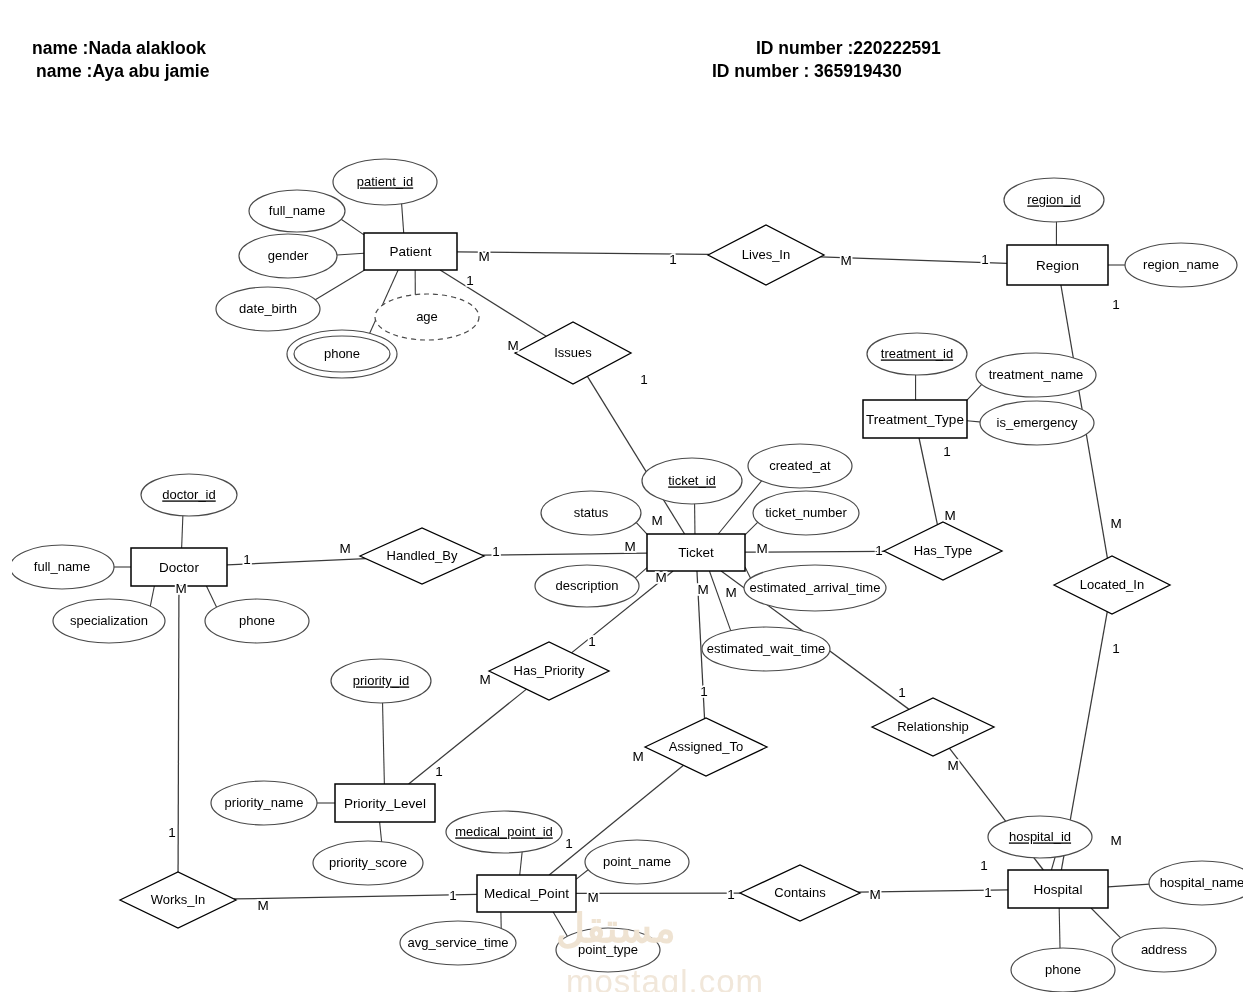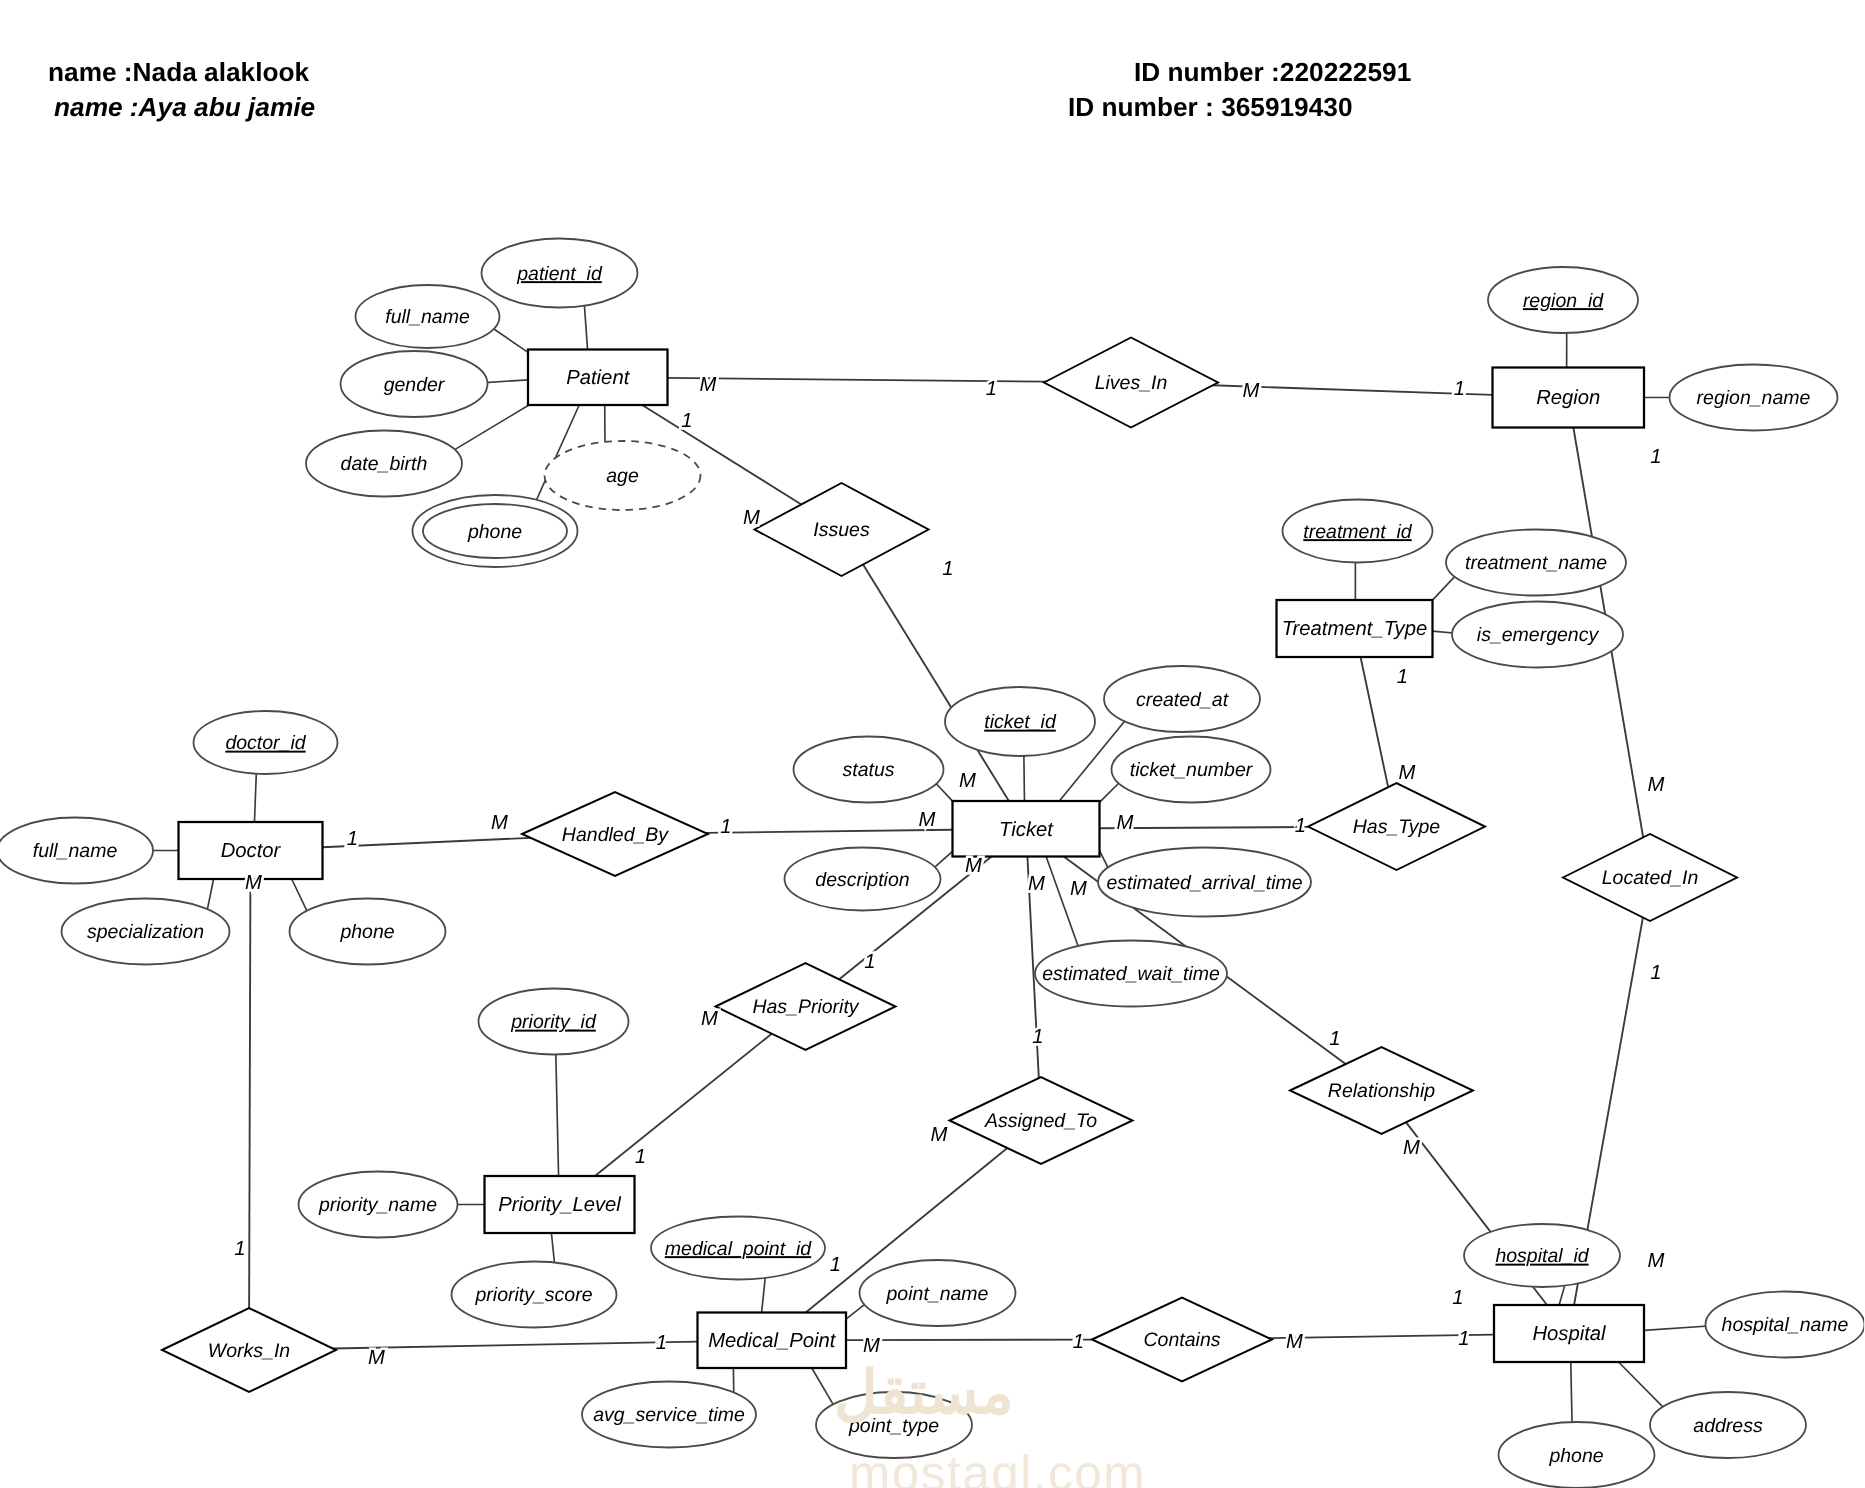--- a/index.html
+++ b/index.html
@@ -25,30 +25,29 @@
     height: 110px;
   }
   .hdr-line {
     position: absolute;
     font-size: 17.5px;
     font-weight: bold;
     white-space: nowrap;
     letter-spacing: 0px;
   }
   #hdr-name-1 { left: 32px; top: 38px; }
-  #hdr-name-2 { left: 36px; top: 61px; font-style: italic; }
+  #hdr-name-2 { left: 36px; top: 61px; }
   #hdr-id-1   { left: 712px; top: 38px; margin-left: 44px; }
   #hdr-id-2   { left: 712px; top: 61px; }
 
   #canvas {
     position: absolute;
-    top: 0; left: 0;
+    top: 0; left: 12px;
     width: 1091px;
     height: 992px;
-    font-style: italic;
   }
   svg#er {
     position: absolute;
     top: 0; left: 0;
     width: 1243px;
     height: 992px;
   }
   svg#er .edge {
     stroke: #3a3a3a;
     stroke-width: 1.25;

